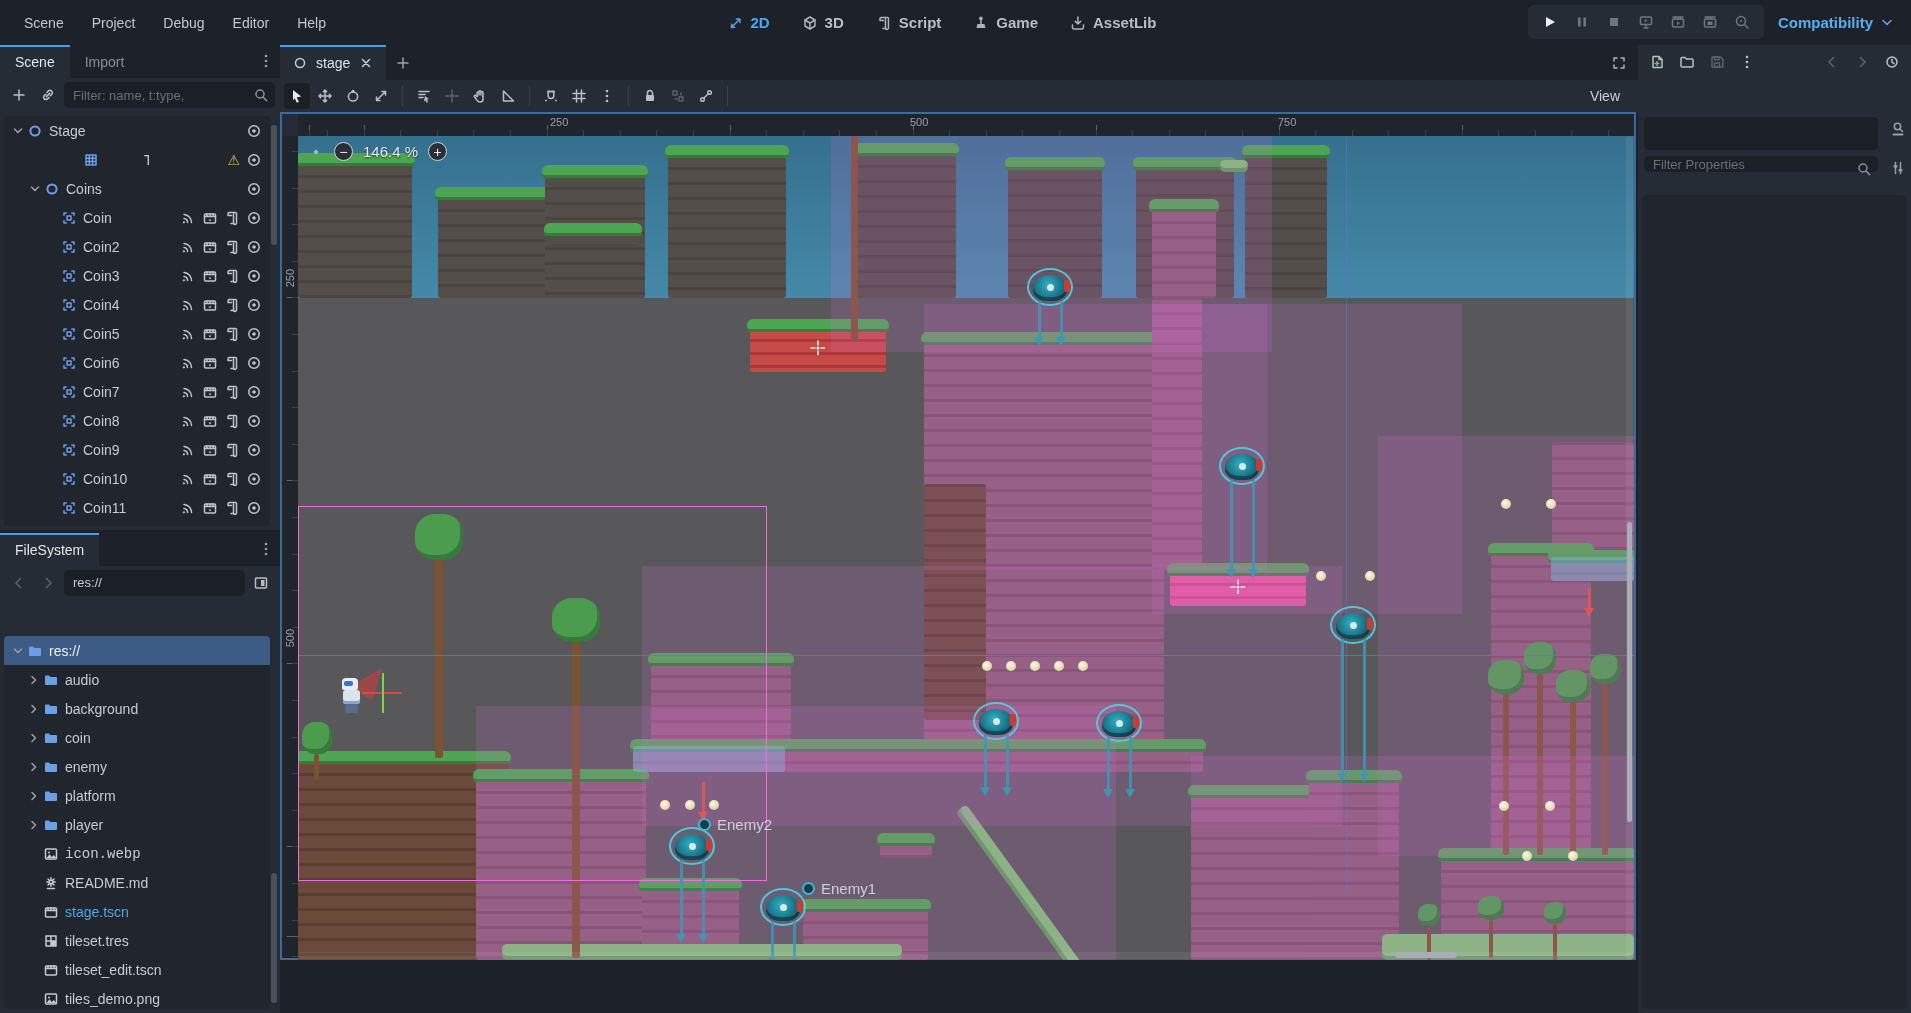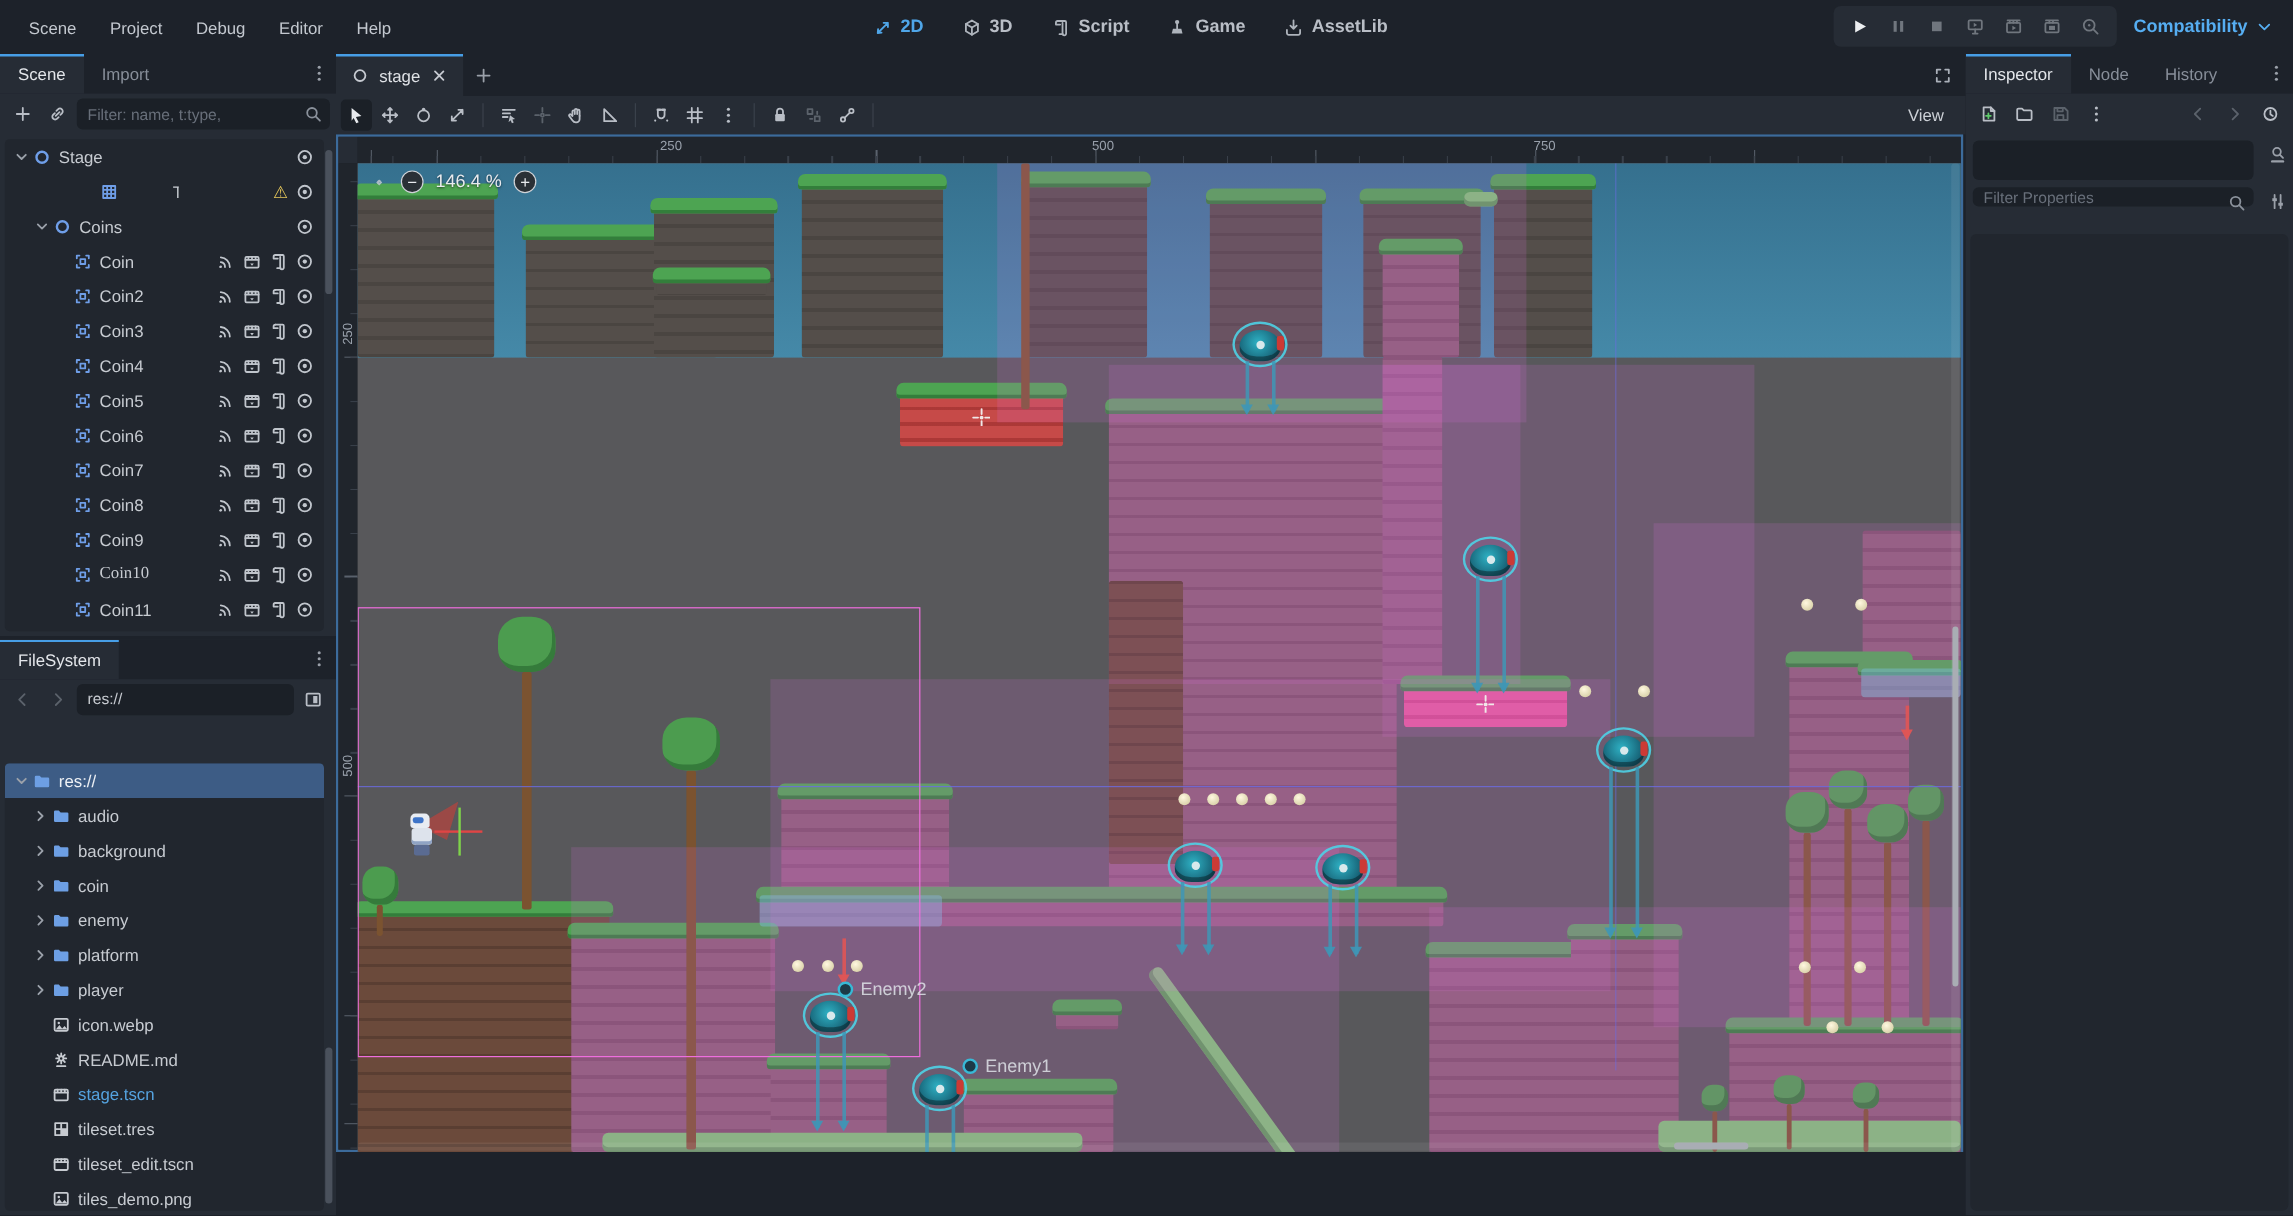--- a/index.html
+++ b/index.html
@@ -734,21 +734,21 @@
               </svg>
             </span>
             <span class="icon ">
               <svg width="16" height="16" viewBox="0 0 16 16" fill="none" stroke="currentColor" stroke-width="1.5" stroke-linecap="round" stroke-linejoin="round">
                 <circle cx="8" cy="8" r="5.2"></circle>
                 <circle cx="8" cy="8" r="1.8" fill="currentColor" stroke="none"></circle>
               </svg>
             </span>
           </span>
         </div>
-        <div class="trow" style="padding-left: 40px; font-family: Liberation Serif, serif;">
+        <div class="trow" style="padding-left: 40px;">
           <span class="exp"></span>
           <span class="nicon">
             <span class="icon ">
               <svg width="16" height="16" viewBox="0 0 16 16" fill="none" stroke="currentColor" stroke-width="1.5" stroke-linecap="round" stroke-linejoin="round" style="color:#6f9ee8">
                 <path d="M3 5.2V3h2.2M10.8 3H13v2.2M13 10.8V13h-2.2M5.2 13H3v-2.2"></path>
                 <rect x="6" y="6" width="4" height="4"></rect>
               </svg>
             </span>
           </span>
           <span class="lbl">Coin10</span>
@@ -972,21 +972,21 @@
           </span>
           <span class="nicon">
             <span class="icon ">
               <svg width="16" height="16" viewBox="0 0 16 16" fill="none" stroke="currentColor" stroke-width="1.5" stroke-linecap="round" stroke-linejoin="round" style="color:#6d9fe4">
                 <path d="M2 4.5a1 1 0 0 1 1-1h3L7.5 5H13a1 1 0 0 1 1 1v6a1 1 0 0 1-1 1H3a1 1 0 0 1-1-1z" fill="currentColor" stroke="none"></path>
               </svg>
             </span>
           </span>
           <span class="lbl">player</span>
         </div>
-        <div class="trow" style="padding-left: 22px;">
+        <div class="trow" style="padding-left: 22px; font-family: Liberation Mono, monospace;">
           <span class="exp"></span>
           <span class="nicon">
             <span class="icon ">
               <svg width="16" height="16" viewBox="0 0 16 16" fill="none" stroke="currentColor" stroke-width="1.5" stroke-linecap="round" stroke-linejoin="round">
                 <rect x="2.5" y="3" width="11" height="10" rx="1"></rect>
                 <circle cx="6" cy="6.5" r="1" fill="currentColor" stroke="none"></circle>
                 <path d="M3.5 12l3-3.8 2.3 2.8 2-2 2.5 3z" fill="currentColor" stroke="none"></path>
               </svg>
             </span>
           </span>
@@ -1366,32 +1366,20 @@
     <span class="rlab" style="left: 268px; top: 2px;">250</span>
         <span class="rlab" style="left: 628px; top: 2px;">500</span>
         <span class="rlab" style="left: 996px; top: 2px;">750</span>
         <span class="rlab v" style="left: 2px; top: 155px;">250</span>
         <span class="rlab v" style="left: 2px; top: 515px;">500</span>
       </div>
 
   </section>
 
   <section class="inspector">
-    <div class="dock-tabbar">
-      <span class="dtab active">Inspector</span>
-        <span class="dtab">Node</span>
-        <span class="dtab">History</span>
-        <span class="tab-dots icon">
-          <svg width="16" height="16" viewBox="0 0 16 16" fill="none" stroke="currentColor" stroke-width="1.5" stroke-linecap="round" stroke-linejoin="round">
-            <circle cx="8" cy="3" r="1.3" fill="currentColor" stroke="none"></circle>
-            <circle cx="8" cy="8" r="1.3" fill="currentColor" stroke="none"></circle>
-            <circle cx="8" cy="13" r="1.3" fill="currentColor" stroke="none"></circle>
-          </svg>
-        </span>
-    </div>
     <div class="insp-toolbar">
       <span class="tbtn icon">
           <svg width="16" height="16" viewBox="0 0 16 16" fill="none" stroke="currentColor" stroke-width="1.5" stroke-linecap="round" stroke-linejoin="round">
             <path d="M4 2.5h6l3 3v8H4z"></path>
             <path d="M10 2.5v3h3"></path>
             <path d="M8 7.5v4M6 9.5h4" stroke="#5fca6a"></path>
           </svg>
         </span>
       <span class="tbtn icon">
           <svg width="16" height="16" viewBox="0 0 16 16" fill="none" stroke="currentColor" stroke-width="1.5" stroke-linecap="round" stroke-linejoin="round">

